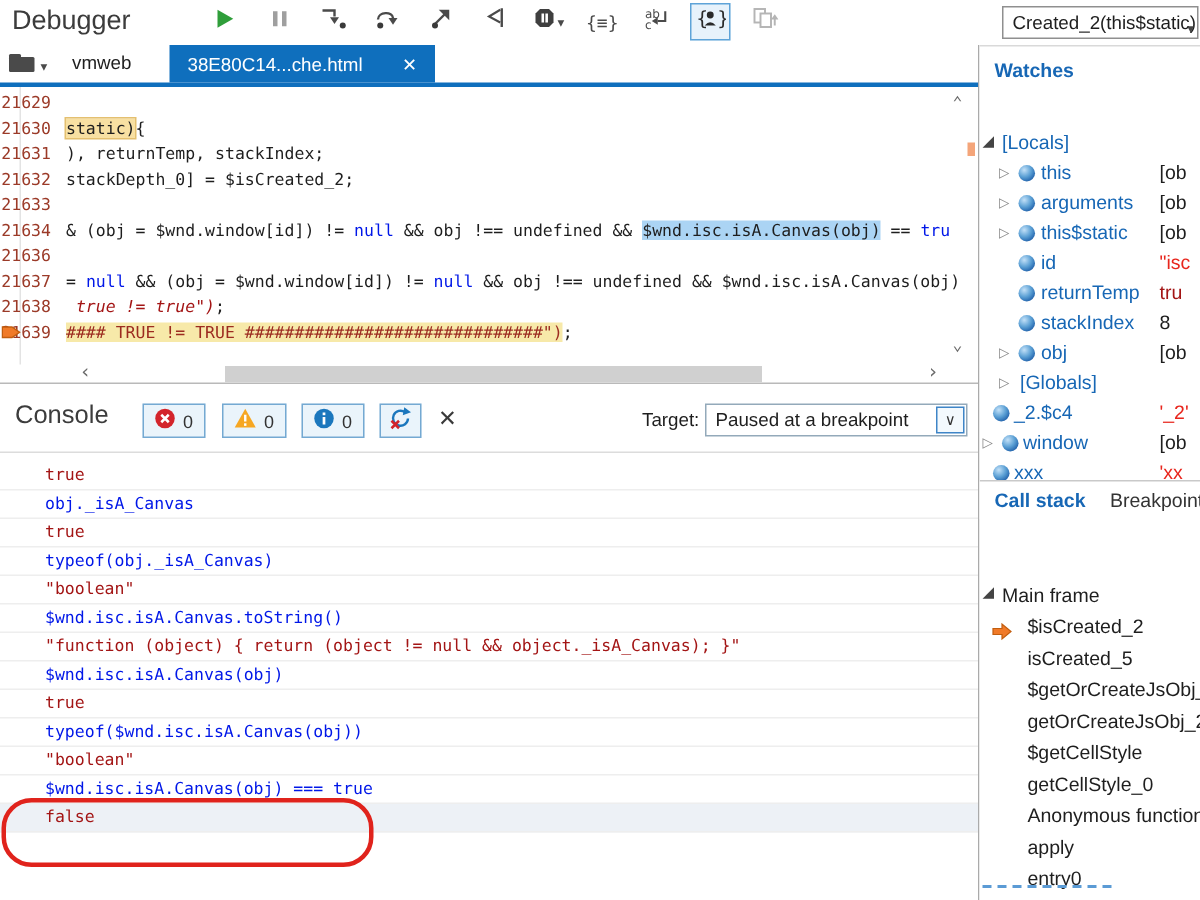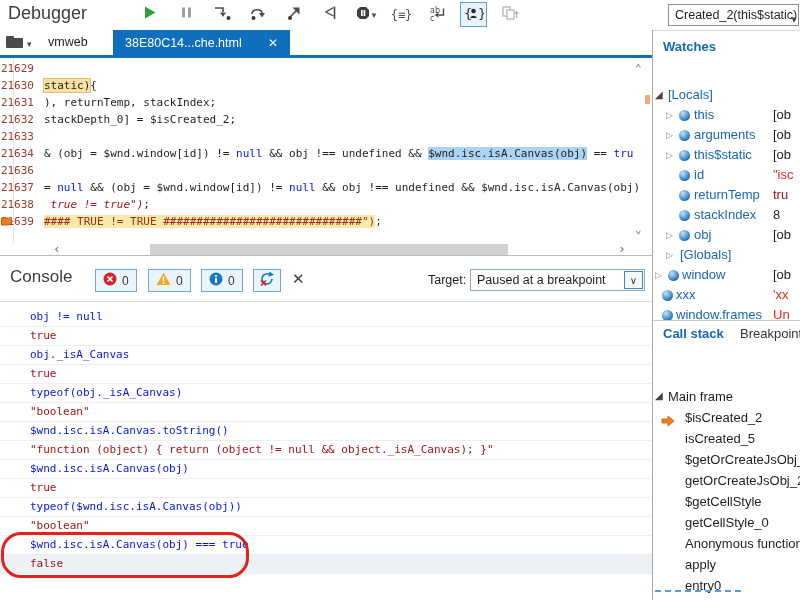--- a/index.html
+++ b/index.html
@@ -253,21 +253,20 @@
             </svg></span>
       </div>
       <span id="clear-x">✕</span>
       <span id="target-label">Target:</span>
       <div id="target-select">
         <span>Paused at a breakpoint</span>
         <span id="target-arrow">∨</span>
       </div>
     </div>
     <div id="console-entries">
-        <div class="cl-row cl-in">obj != null</div>
         <div class="cl-row cl-out">true</div>
         <div class="cl-row cl-in">obj._isA_Canvas</div>
         <div class="cl-row cl-out">true</div>
         <div class="cl-row cl-in">typeof(obj._isA_Canvas)</div>
         <div class="cl-row cl-out">"boolean"</div>
         <div class="cl-row cl-in">$wnd.isc.isA.Canvas.toString()</div>
         <div class="cl-row cl-out">"function (object) { return (object != null &amp;&amp; object._isA_Canvas); }"</div>
         <div class="cl-row cl-in">$wnd.isc.isA.Canvas(obj)</div>
         <div class="cl-row cl-out">true</div>
         <div class="cl-row cl-in">typeof($wnd.isc.isA.Canvas(obj))</div>
@@ -284,20 +283,21 @@
     <div id="watch-rows">
         <div class="w-row"><span class="tree-exp open" style="left: 2px;">◢</span><span class="w-label" style="margin-left: 15px;">[Locals]</span></div>
         <div class="w-row"><span class="tree-exp" style="left: 13px;">▷</span><span class="sphere" style="left: 26px;"></span><span class="w-label" style="margin-left: 41px;">this</span><span class="w-val v-dark">[ob</span></div>
         <div class="w-row"><span class="tree-exp" style="left: 13px;">▷</span><span class="sphere" style="left: 26px;"></span><span class="w-label" style="margin-left: 41px; text-align: right;">arguments</span><span class="w-val v-dark">[ob</span></div>
         <div class="w-row"><span class="tree-exp" style="left: 13px;">▷</span><span class="sphere" style="left: 26px;"></span><span class="w-label" style="margin-left: 41px;">this$static</span><span class="w-val v-dark">[ob</span></div>
         <div class="w-row"><span class="sphere" style="left: 26px;"></span><span class="w-label" style="margin-left: 41px;">id</span><span class="w-val v-red">"isc</span></div>
         <div class="w-row"><span class="sphere" style="left: 26px;"></span><span class="w-label" style="margin-left: 41px;">returnTemp</span><span class="w-val v-maroon">tru</span></div>
         <div class="w-row"><span class="sphere" style="left: 26px;"></span><span class="w-label" style="margin-left: 41px;">stackIndex</span><span class="w-val v-dark">8</span></div>
         <div class="w-row"><span class="tree-exp" style="left: 13px;">▷</span><span class="sphere" style="left: 26px;"></span><span class="w-label" style="margin-left: 41px;">obj</span><span class="w-val v-dark">[ob</span></div>
         <div class="w-row"><span class="tree-exp" style="left: 13px;">▷</span><span class="w-label" style="margin-left: 27px;">[Globals]</span></div>
+        <div class="w-row"><span class="sphere" style="left: 9px;"></span><span class="w-label" style="margin-left: 23px;">_2.$c4</span><span class="w-val v-red">'_2'</span></div>
         <div class="w-row"><span class="tree-exp" style="left: 2px;">▷</span><span class="sphere" style="left: 15px;"></span><span class="w-label" style="margin-left: 29px;">window</span><span class="w-val v-dark">[ob</span></div>
         <div class="w-row"><span class="sphere" style="left: 9px;"></span><span class="w-label" style="margin-left: 23px;">xxx</span><span class="w-val v-red">'xx</span></div>
         <div class="w-row"><span class="sphere" style="left: 9px;"></span><span class="w-label" style="margin-left: 23px;">window.frames</span><span class="w-val v-red">Un</span></div>
       </div>
     <div id="callstack-header">
       <span id="cs-tab">Call stack</span>
       <span id="bp-tab">Breakpoints</span>
     </div>
     <div id="callstack-frames">
         <div class="cs-row"><span class="tree-exp open" style="left: 2px;">◢</span><span class="cs-label" style="margin-left: 15px;">Main frame</span></div>

